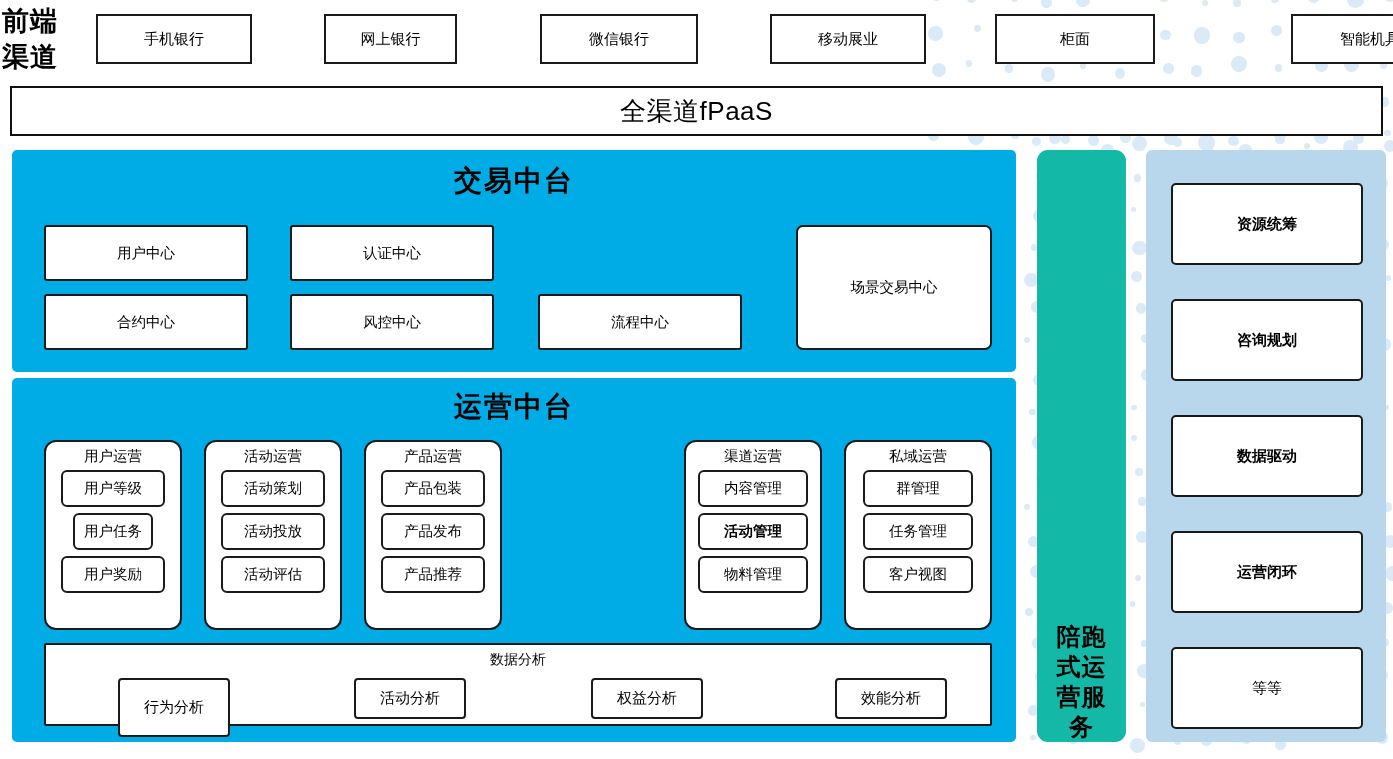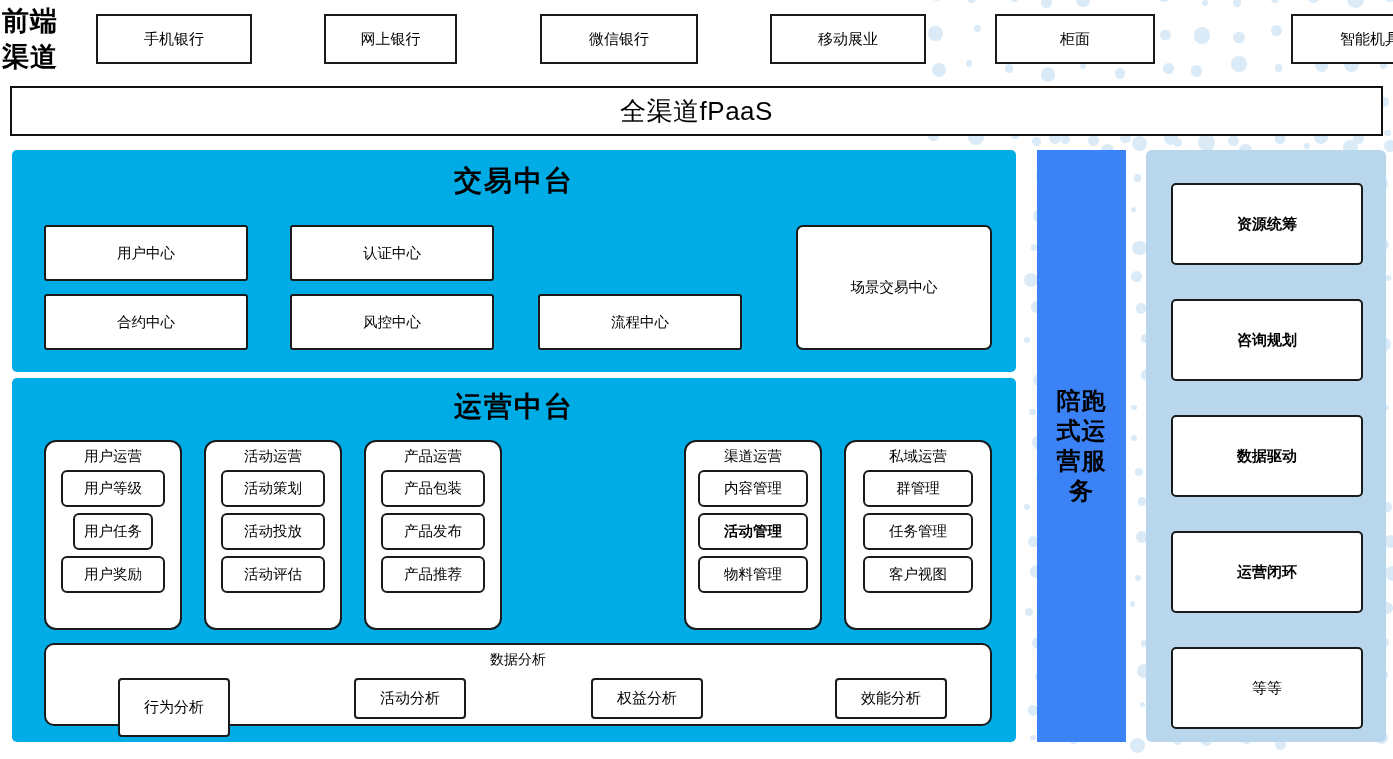--- a/index.html
+++ b/index.html
@@ -135,21 +135,21 @@
     justify-content: center;
     margin-bottom: 6px;
   }
 
   
   .analysis-panel {
     position: absolute;
     box-sizing: border-box;
     background: #ffffff;
     border: 2px solid #1a1a1a;
-    border-radius: 10px;
+    border-radius: 2px;
   }
   .analysis-title {
     position: absolute;
     left: 0;
     right: 0;
     top: 6px;
     text-align: center;
     font-size: 14px;
   }
   .analysis-chip {
@@ -160,24 +160,25 @@
     border-radius: 4px;
     display: flex;
     align-items: center;
     justify-content: center;
     font-size: 15px;
   }
 
   
   .service-col {
     position: absolute;
-    background: #3b82f6;
-    display: flex;
-    align-items: center;
-    justify-content: center;
+    background: #14b8a6;
+    display: flex;
+    align-items: flex-end;
+    justify-content: center;
+    border-radius: 11px;
   }
   .service-col-text {
     font-size: 24px;
     font-weight: bold;
     line-height: 30px;
     text-align: center;
     width: 62px;
     letter-spacing: 1px;
   }
 

